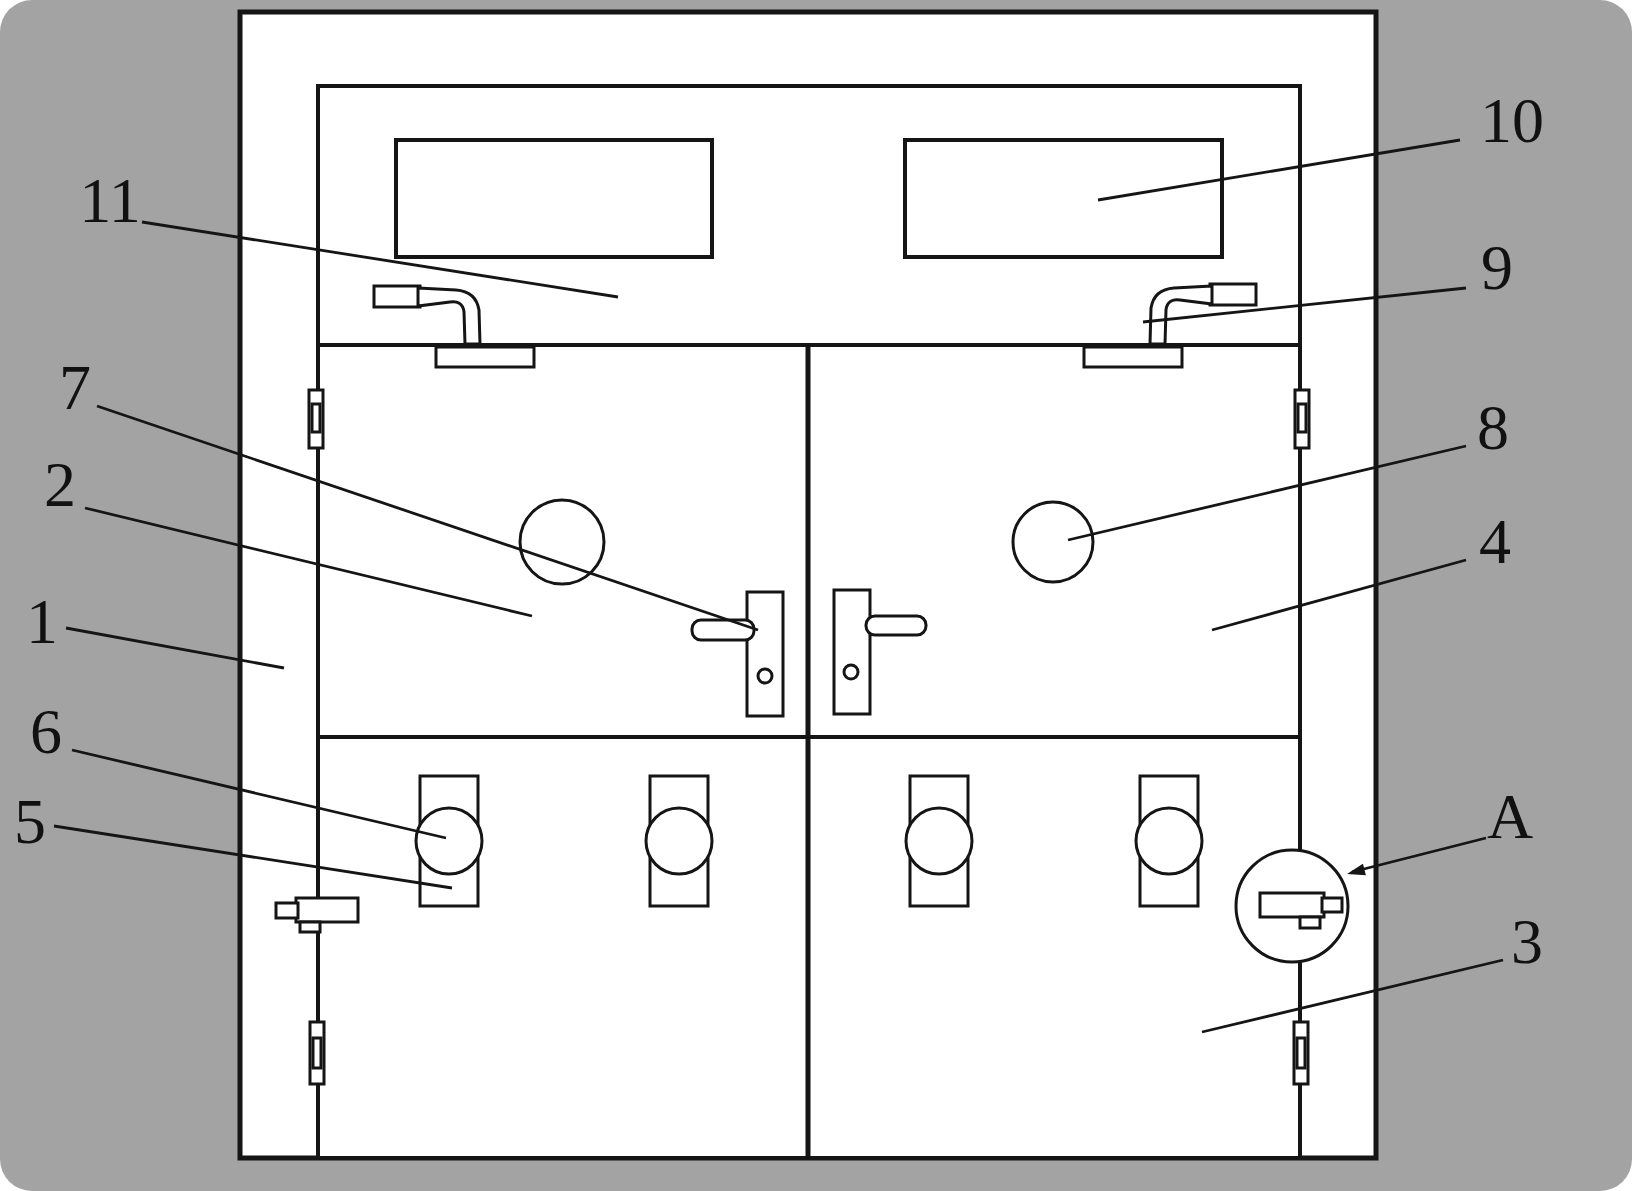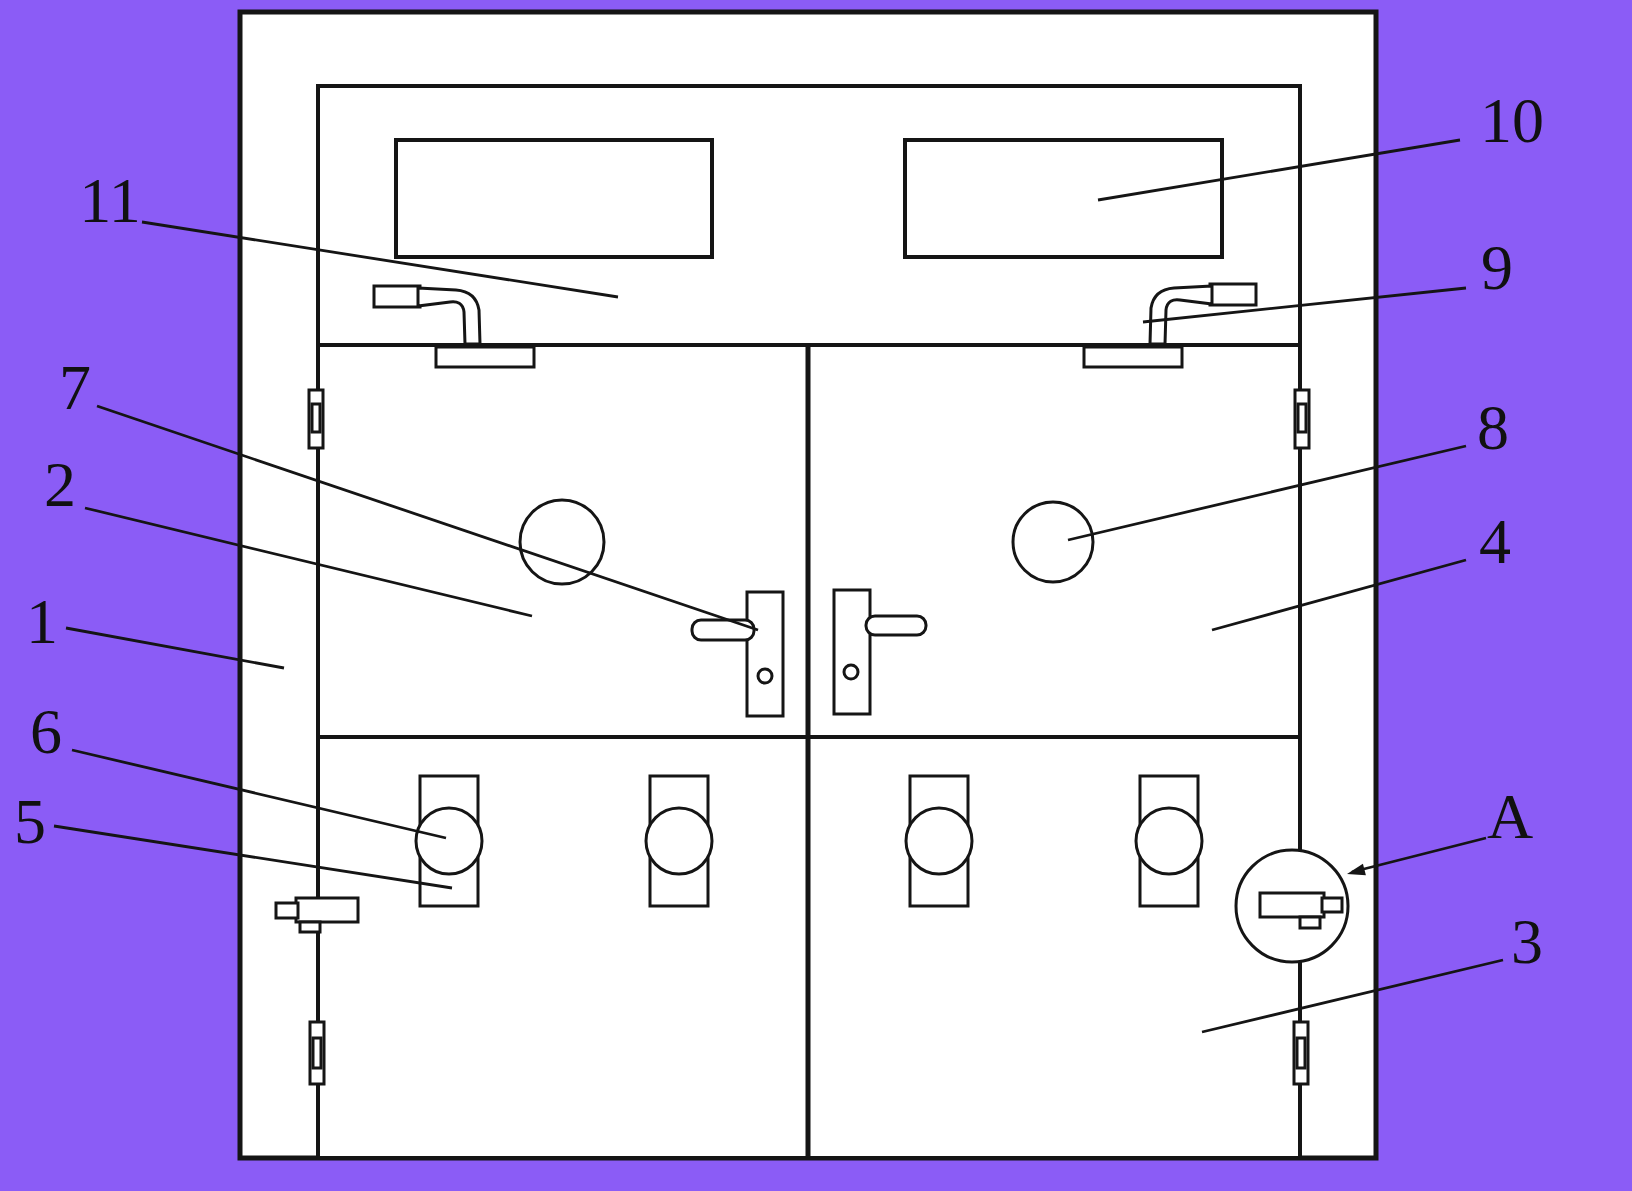--- a/index.html
+++ b/index.html
@@ -7,22 +7,23 @@
     padding: 0;
     background: #ffffff;
     width: 1632px;
     height: 1191px;
     font-family: "Liberation Serif", "DejaVu Serif", serif;
   }
   .canvas {
     position: relative;
     width: 1632px;
     height: 1191px;
-    background: #8b5cf6;
+    background: #a3a3a3;
     overflow: hidden;
+    border-radius: 32px;
   }
   svg { display: block; }
   .ln   { stroke: #151515; stroke-width: 4;   fill: none; }
   .ln5  { stroke: #151515; stroke-width: 5;   fill: none; }
   .ln3  { stroke: #151515; stroke-width: 3;   fill: none; }
   .white{ fill: #ffffff; }
   .leader { stroke: #151515; stroke-width: 2.8; fill: none; }
   .callout {
     fill: #111111;
     font-family: "Liberation Serif", "DejaVu Serif", serif;

